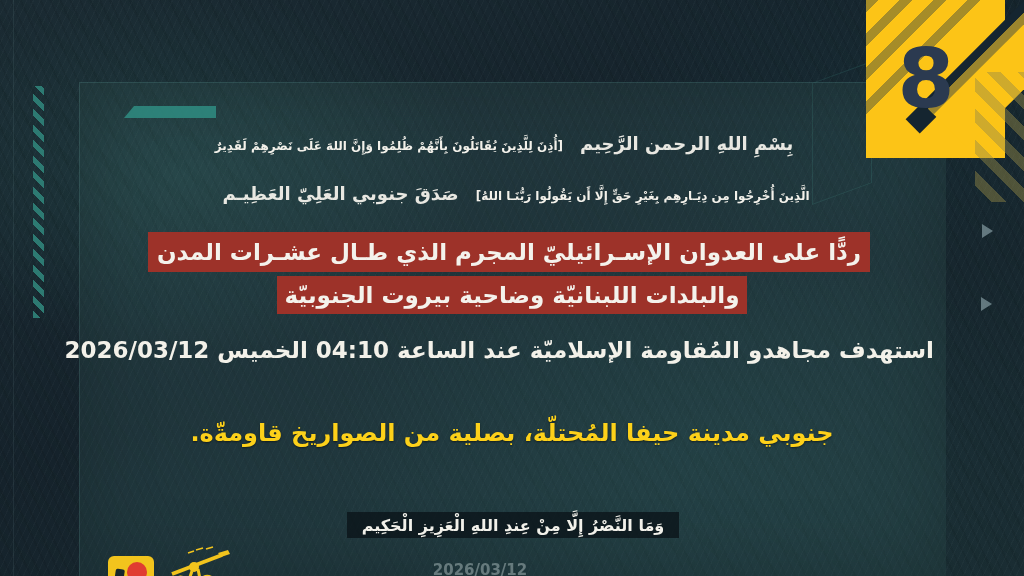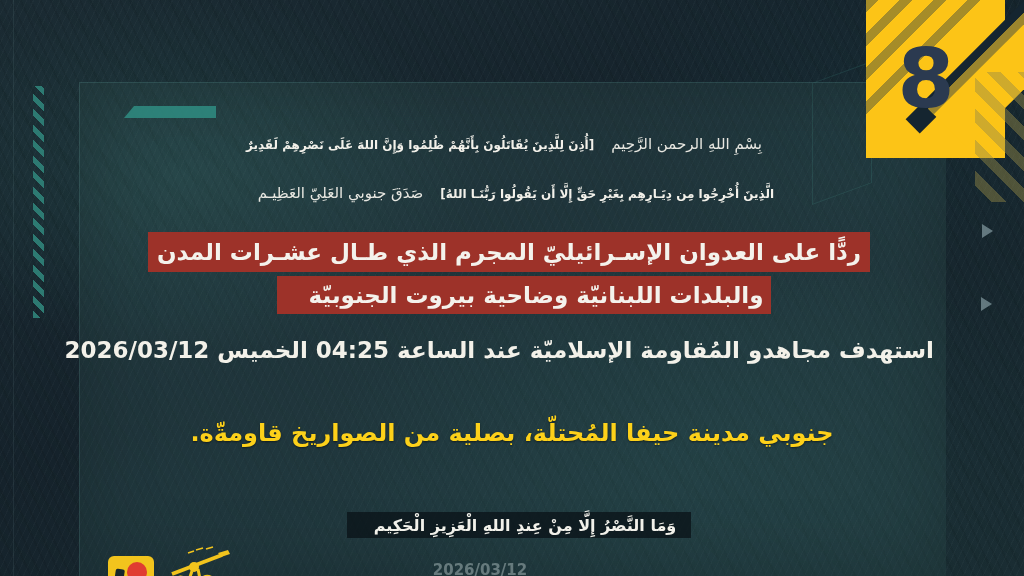--- a/index.html
+++ b/index.html
@@ -49,38 +49,38 @@
   
   .title-bar{position:absolute;left:325px;top:71px;width:368px;height:41px;
       background:#f2ecdb;border-radius:3px;display:flex;align-items:center;justify-content:center;
       box-shadow:0 1px 3px rgba(0,0,0,.35);}
   .title-bar span{font-size:24px;font-weight:bold;color:#22303f;}
 
   
   .verse{position:absolute;left:110px;top:120px;width:800px;text-align:center;color:#f3f1ea;direction:rtl;}
   .v-line{line-height:48px;white-space:nowrap;}
   .v-big{font-size:12px;font-weight:bold;}
-  .v-small{font-size:15px;font-weight:normal;margin:0 12px;opacity:.95;}
+  .v-small{font-size:18px;font-weight:bold;margin:0 12px;opacity:.95;}
 
   
   .red-box{position:absolute;background:#9d3229;color:#f4f2ec;display:flex;
       align-items:center;justify-content:center;font-weight:bold;direction:rtl;white-space:nowrap;}
   .red1{left:148px;top:232px;width:722px;height:40px;font-size:23px;}
-  .red2{left:277px;top:276px;width:470px;height:38px;font-size:23px;padding-left:24px;}
+  .red2{left:277px;top:276px;width:470px;height:38px;font-size:23px;}
 
   .body-line{position:absolute;left:90px;top:337px;width:844px;text-align:center;direction:rtl;
       color:#f3f1e9;font-size:23px;font-weight:bold;white-space:nowrap;}
   .yellow-line{position:absolute;left:90px;width:844px;text-align:center;direction:rtl;
       color:#fdd11a;font-size:24px;font-weight:bold;white-space:nowrap;
       text-shadow:0 1px 2px rgba(0,0,0,.45);}
   .y1{top:377px;} .y2{top:419px;}
 
   
   .bottom-strip{position:absolute;left:347px;top:512px;width:332px;height:26px;
-      background:rgba(10,19,24,.78);display:flex;align-items:center;justify-content:center;padding-left:12px;}
+      background:rgba(10,19,24,.78);display:flex;align-items:center;justify-content:center;}
   .bottom-strip span{color:#f2f1ea;font-size:16px;font-weight:bold;direction:rtl;white-space:nowrap;}
   .footer-date{position:absolute;left:410px;top:561px;width:140px;text-align:center;
       color:rgba(210,225,225,.4);font-size:15px;font-weight:bold;}
 
   
   .media-logo{position:absolute;left:108px;top:556px;width:46px;height:40px;
       background:#f2c41d;border-radius:6px 6px 0 0;}
   .media-dot{position:absolute;right:7px;top:6px;width:20px;height:20px;border-radius:50%;background:#e03c31;}
   .media-mark{position:absolute;left:7px;top:13px;width:9px;height:14px;background:#17262b;
       border-radius:2px;transform:rotate(8deg);}
@@ -121,21 +121,21 @@
   </div>
 
   <div class="red-box red1">
     <span>ردًّا على العدوان الإسـرائيليّ المجرم الذي طـال عشـرات المدن</span>
   </div>
   <div class="red-box red2">
     <span>والبلدات اللبنانيّة وضاحية بيروت الجنوبيّة</span>
   </div>
 
   <div class="body-line">
-    <span>استهدف مجاهدو المُقاومة الإسلاميّة عند الساعة 04:25 الخميس 2026/03/12</span>
+    <span>استهدف مجاهدو المُقاومة الإسلاميّة عند الساعة 04:10 الخميس 2026/03/12</span>
   </div>
   <div class="yellow-line y2">
     <span>جنوبي مدينة حيفا المُحتلّة، بصلية من الصواريخ قاومةّة.</span>
   </div>
 
   <div class="bottom-strip">
     <span>وَمَا النَّصْرُ إِلَّا مِنْ عِندِ اللهِ الْعَزِيزِ الْحَكِيم</span>
   </div>
   <div class="footer-date">2026/03/12</div>
 

